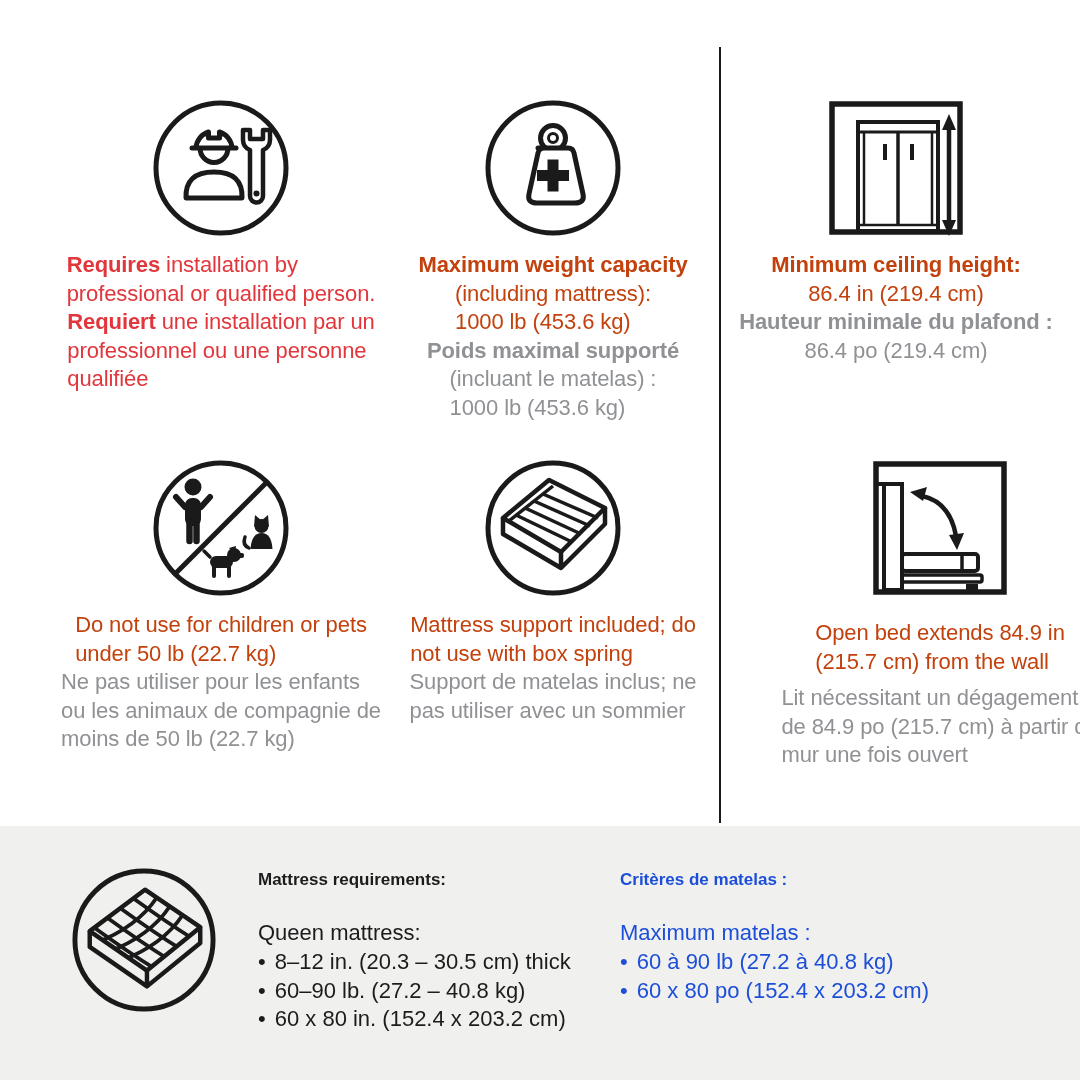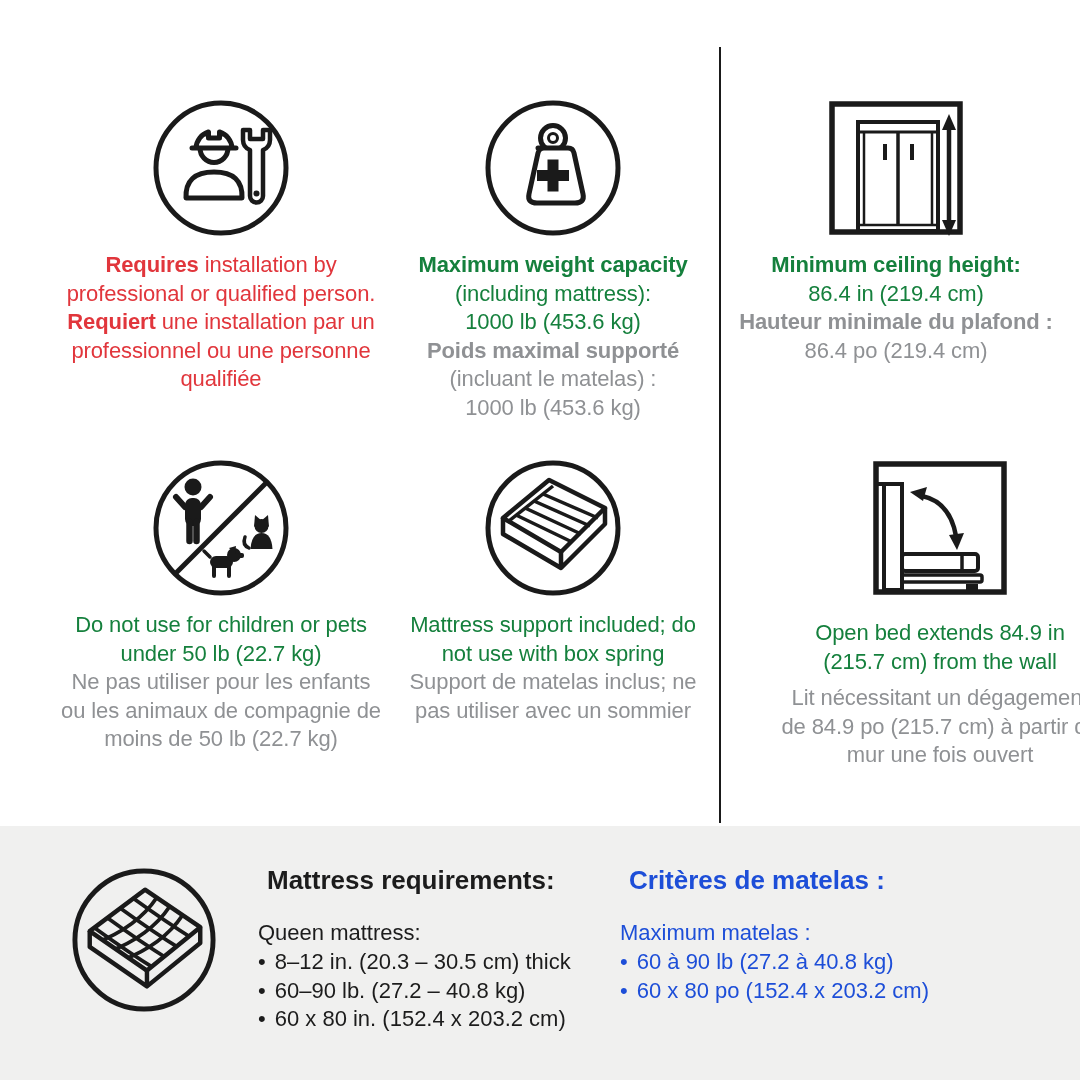--- a/index.html
+++ b/index.html
@@ -2,45 +2,45 @@
 <html><head>
 <meta charset="utf-8">
 <style>
   html,body { margin:0; padding:0; }
   .canvas {
     position:relative; width:1080px; height:1080px; background:#ffffff;
     font-family:"Liberation Sans", sans-serif; color:#1c1c1c; overflow:hidden;
   }
   .divider { position:absolute; left:719px; top:47px; width:2px; height:776px; background:#1a1a1a; }
 
-  .cell { position:absolute; display:flex; flex-direction:column; align-items:center; text-align:center; }
+  .cell { position:absolute; display:flex; flex-direction:column; align-items:center; }
   #c-install  { left:25px;  top:98px;  width:392px; }
   #c-weight   { left:393px; top:98px;  width:320px; }
   #c-ceiling  { left:716px; top:98px;  width:360px; }
   #c-children { left:25px;  top:458px; width:392px; }
   #c-support  { left:393px; top:458px; width:320px; }
   #c-openbed  { left:760px; top:458px; width:360px;gap:8px; }
 
   .icon-box { width:140px; height:140px; margin-bottom:13px; flex:0 0 auto; }
   .icon-box svg { width:100%; height:100%; display:block; }
 
   .txt { margin:0; font-size:22px; line-height:28.5px; letter-spacing:-0.1px; white-space:pre-line; }
   .bold { font-weight:bold; }
-  .black { color:#15803d; }
+  .black { color:#c2410c; }
   .gray  { color:#8f9194; }
   .red   { color:#e1363c; }
   .red b { font-weight:bold; }
 
   .band { position:absolute; left:0; top:826px; width:1080px; height:254px; background:#f0f0ef; }
   .band-icon { position:absolute; left:70px; top:40px; width:148px; height:148px; }
   .band-icon svg { width:100%; height:100%; display:block; }
   .band-col { position:absolute; top:40px; }
   #band-en { left:258px; width:340px; }
   #band-fr { left:620px; width:450px; }
-  .band-col h3 { margin:0 0 25px 9px; font-size:26px; line-height:28px; font-weight:bold; }
+  .band-col h3 { margin:0 0 25px 0; font-size:17px; line-height:28px; font-weight:bold; }
   .band-col .sub { margin:0; font-size:22px; line-height:28px; }
   .band-col ul { margin:1px 0 0 0; padding:0; list-style:none; }
   .band-col li { font-size:22px; line-height:28.5px; }
   .band-col li::before { content:"•"; margin-right:9px; }
   #band-fr, #band-fr h3 { color:#1d4ed8; }
 </style>
 </head>
 <body>
 
 <div class="canvas">

